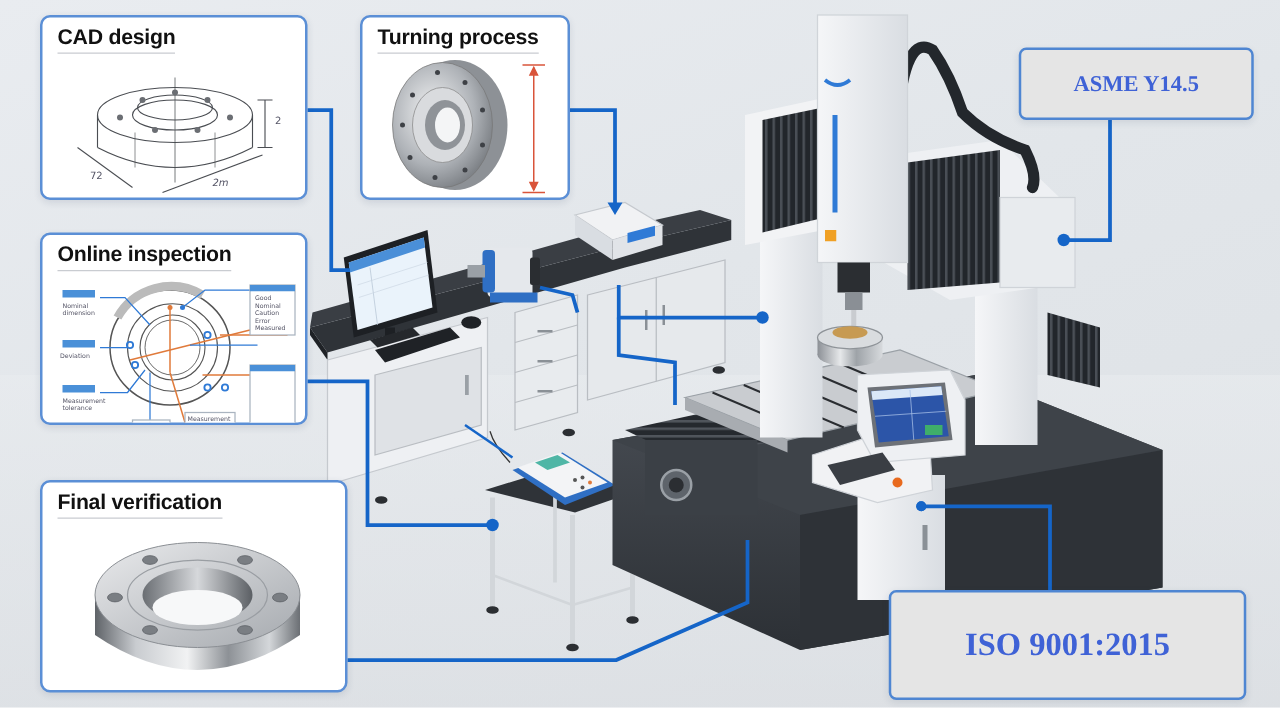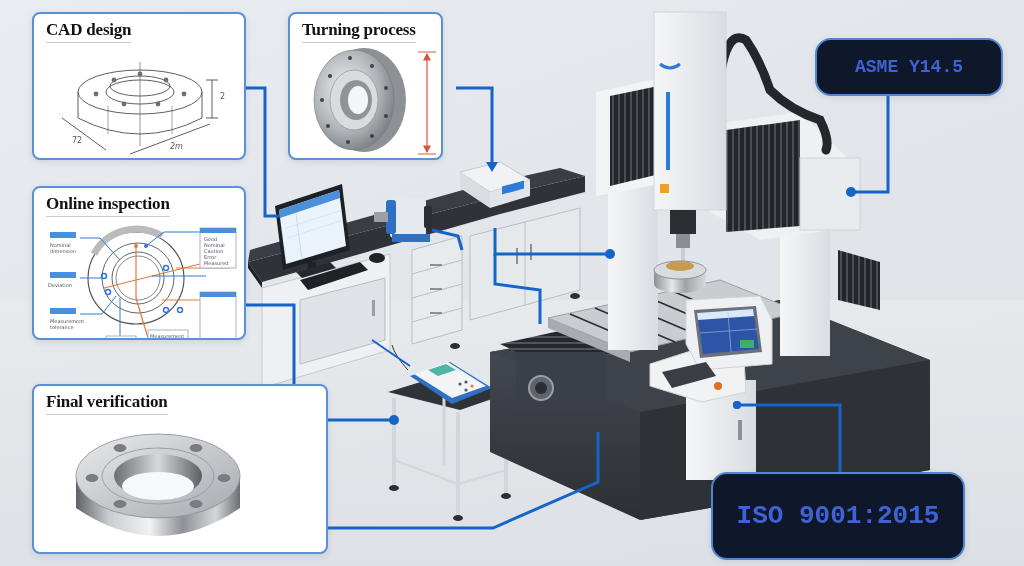--- a/index.html
+++ b/index.html
@@ -16,48 +16,48 @@
       position: absolute;
       background: #ffffff;
       border: 2px solid #5b8fd6;
       border-radius: 8px;
       box-shadow: 0 2px 6px rgba(40,60,90,0.12);
       overflow: hidden;
     }
     .panel-title {
       position: absolute;
       left: 12px; top: 6px;
-      font-family: Liberation Serif, serif;
+      font-family: Liberation Sans, sans-serif;
       font-weight: 700;
       font-size: 17px;
       color: #111;
       letter-spacing: -0.2px;
       padding-bottom: 2px;
       border-bottom: 1px solid #c9ccd1;
     }
     .panel svg { position: absolute; left: 0; top: 0; }
 
     .std-badge {
       position: absolute;
-      background: #0f172a;
+      background: #e5e5e5;
       border: 2px solid #4f86d2;
-      border-radius: 16px;
+      border-radius: 6px;
       display: flex; align-items: center; justify-content: center;
       color: #3f62d6;
-      font-family: Liberation Mono, monospace;
+      font-family: Liberation Serif, serif;
       font-weight: 700;
       box-shadow: 0 2px 6px rgba(40,60,90,0.10);
     }
     #badge-asme { left: 815px; top: 38px; width: 188px; height: 58px; font-size: 18px; }
-    #badge-iso  { left: 711px; top: 472px; width: 254px; height: 88px; font-size: 26px; }
+    #badge-iso  { left: 711px; top: 472px; width: 286px; height: 88px; font-size: 26px; }
 
     #panel-cad     { left: 32px;  top: 12px;  width: 214px; height: 148px; }
-    #panel-turn    { left: 288px; top: 12px;  width: 155px; height: 148px; }
+    #panel-turn    { left: 288px; top: 12px;  width: 168px; height: 148px; }
     #panel-inspect { left: 32px;  top: 186px; width: 214px; height: 154px; }
-    #panel-final   { left: 32px;  top: 384px; width: 296px; height: 170px; padding-left: 19px; }
+    #panel-final   { left: 32px;  top: 384px; width: 246px; height: 170px; padding-left: 19px; }
 
     .mini-label { position: absolute; font-size: 5px; color: #556; font-family: "DejaVu Sans", sans-serif; line-height: 6px; }
   </style>
 </head>
 <body>
 
 <div class="scene">
   <svg viewBox="0 0 1024 566">
     <defs>
       <linearGradient id="whiteBox" x1="0" y1="0" x2="1" y2="0">

